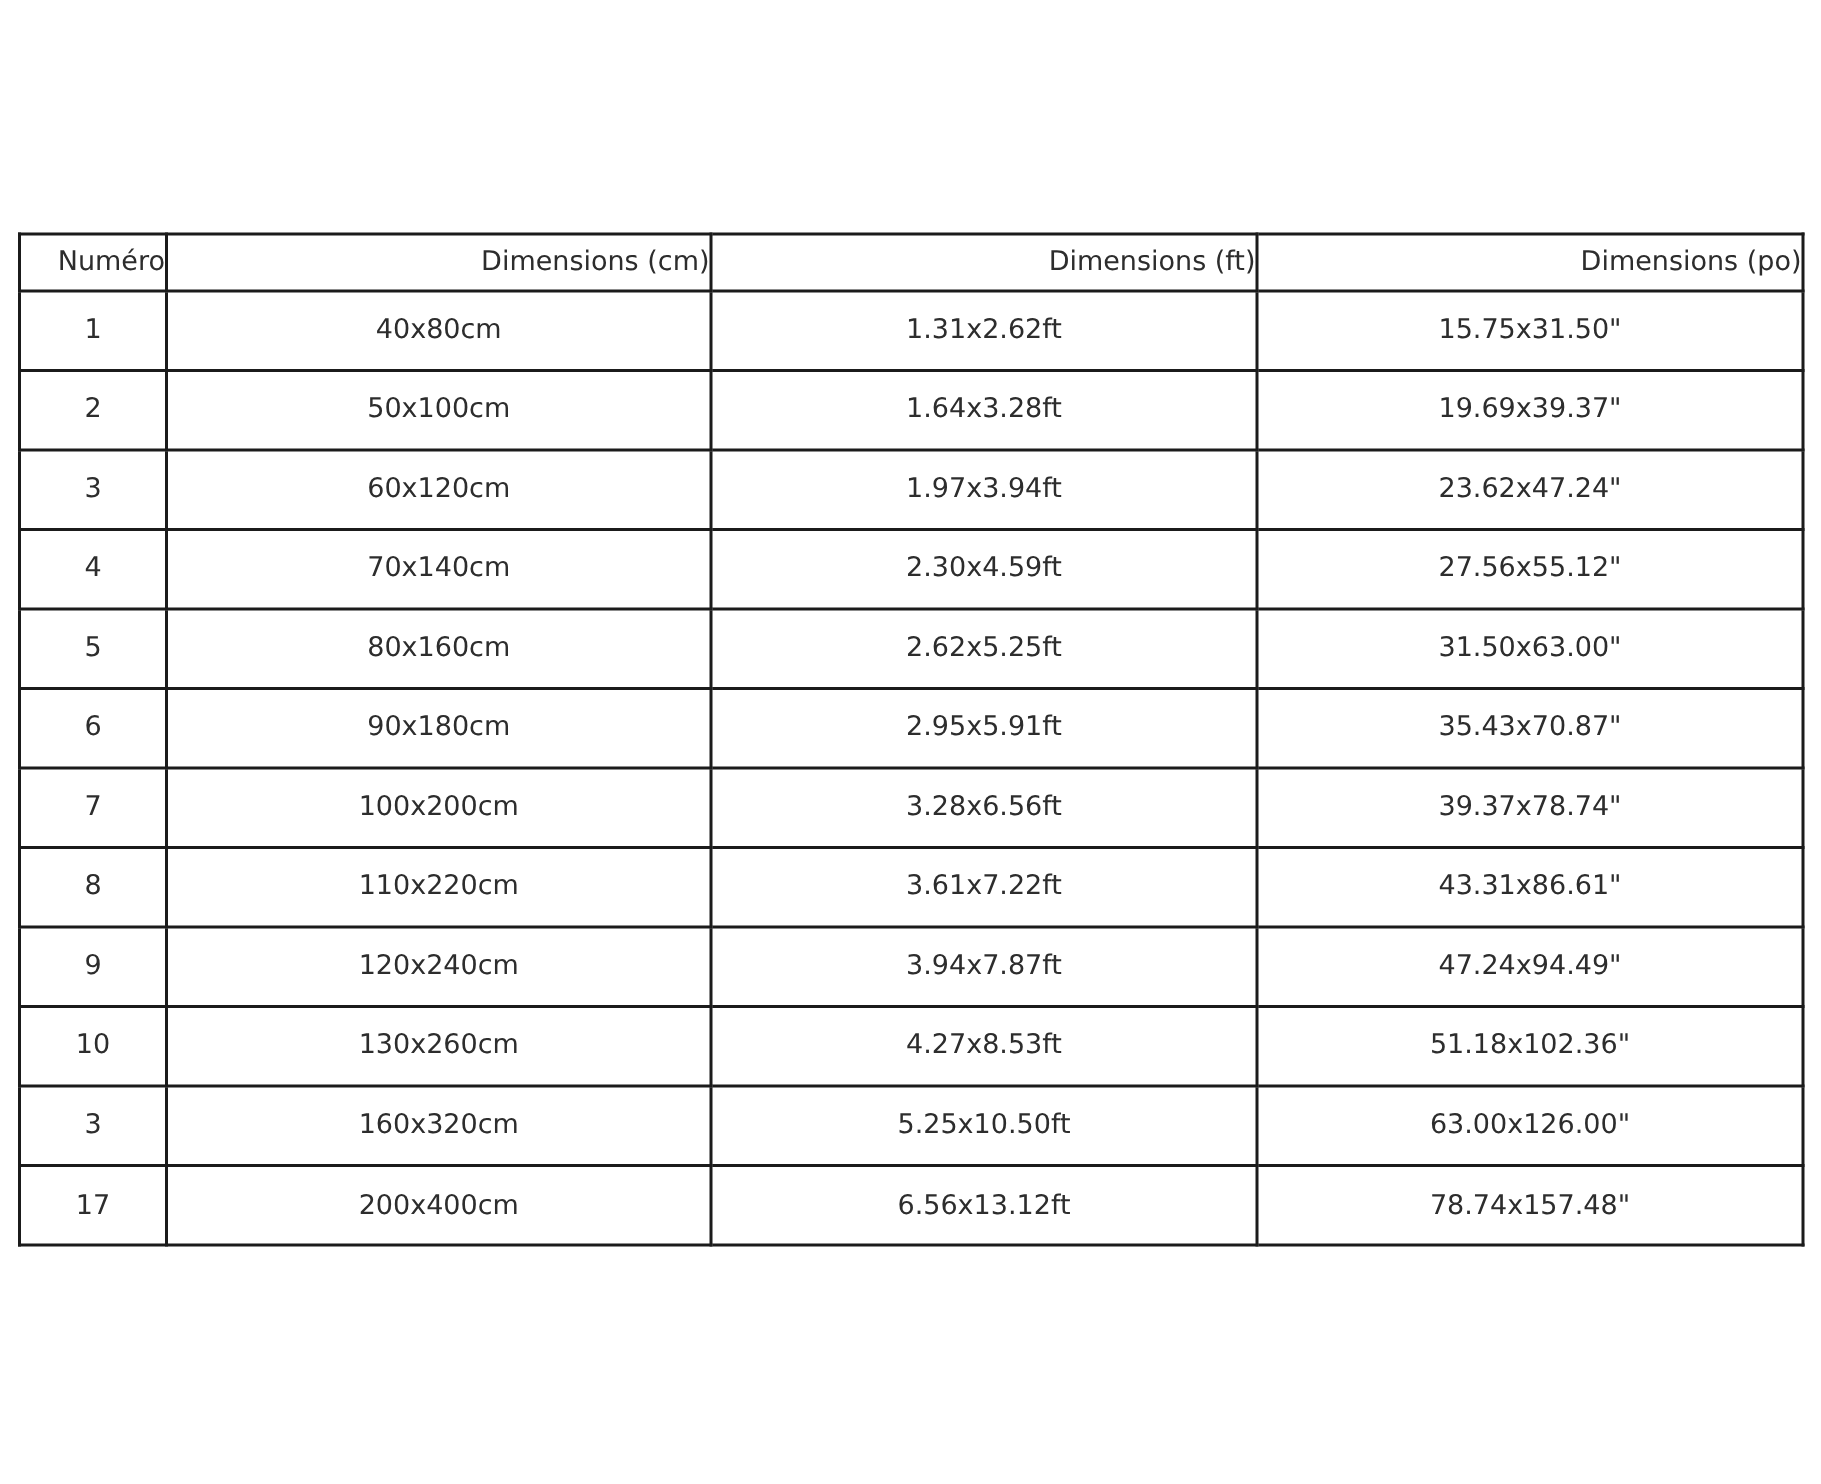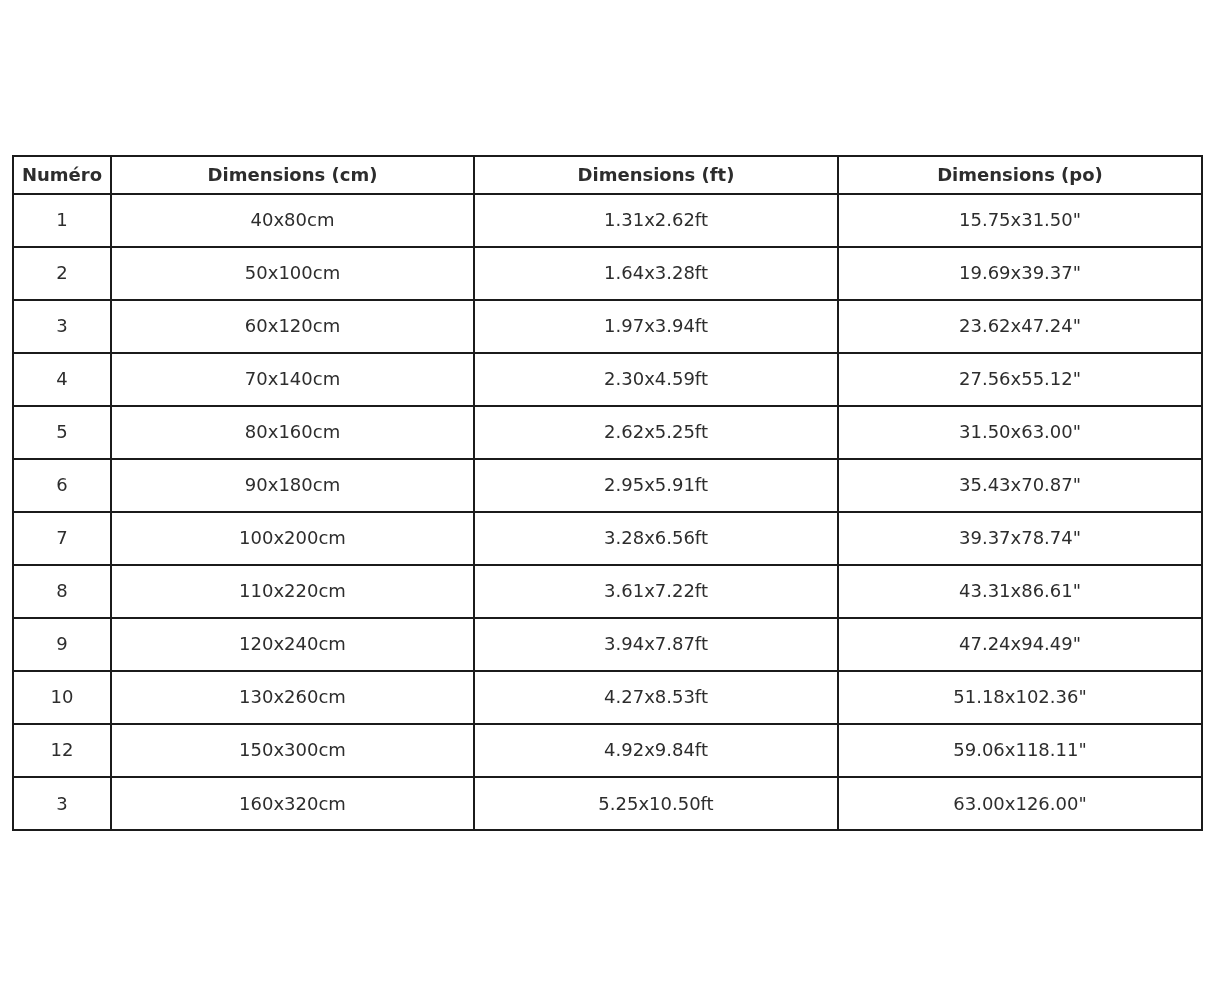--- a/index.html
+++ b/index.html
@@ -35,21 +35,22 @@
     font-size: 18px;
     font-weight: 400;
     color: #2d2d2d;
     padding: 0;
     height: 35.5px;
     line-height: 1.1;
     white-space: nowrap;
     overflow: hidden;
   }
   table.dim-table th {
-    font-weight: 700; 
+    font-weight: 400; 
+    text-align: right;
   }
   col.c-num { width: 98px; }
   col.c-cm  { width: 363px; }
   col.c-ft  { width: 364px; }
   col.c-po  { width: 364px; }
 </style>
 </head>
 <body>
 
 <div class="page">
@@ -123,26 +124,26 @@
           <td>3.94x7.87ft</td>
           <td>47.24x94.49"</td>
         </tr>
         <tr>
           <td>10</td>
           <td>130x260cm</td>
           <td>4.27x8.53ft</td>
           <td>51.18x102.36"</td>
         </tr>
         <tr>
-          <td>12</td>
-          <td>150x300cm</td>
-          <td>4.92x9.84ft</td>
-          <td>59.06x118.11"</td>
-        </tr>
-        <tr>
           <td>3</td>
           <td>160x320cm</td>
           <td>5.25x10.50ft</td>
           <td>63.00x126.00"</td>
+        </tr>
+        <tr>
+          <td>17</td>
+          <td>200x400cm</td>
+          <td>6.56x13.12ft</td>
+          <td>78.74x157.48"</td>
         </tr>
       </tbody>
   </table>
 </div>
 
 </body></html>

